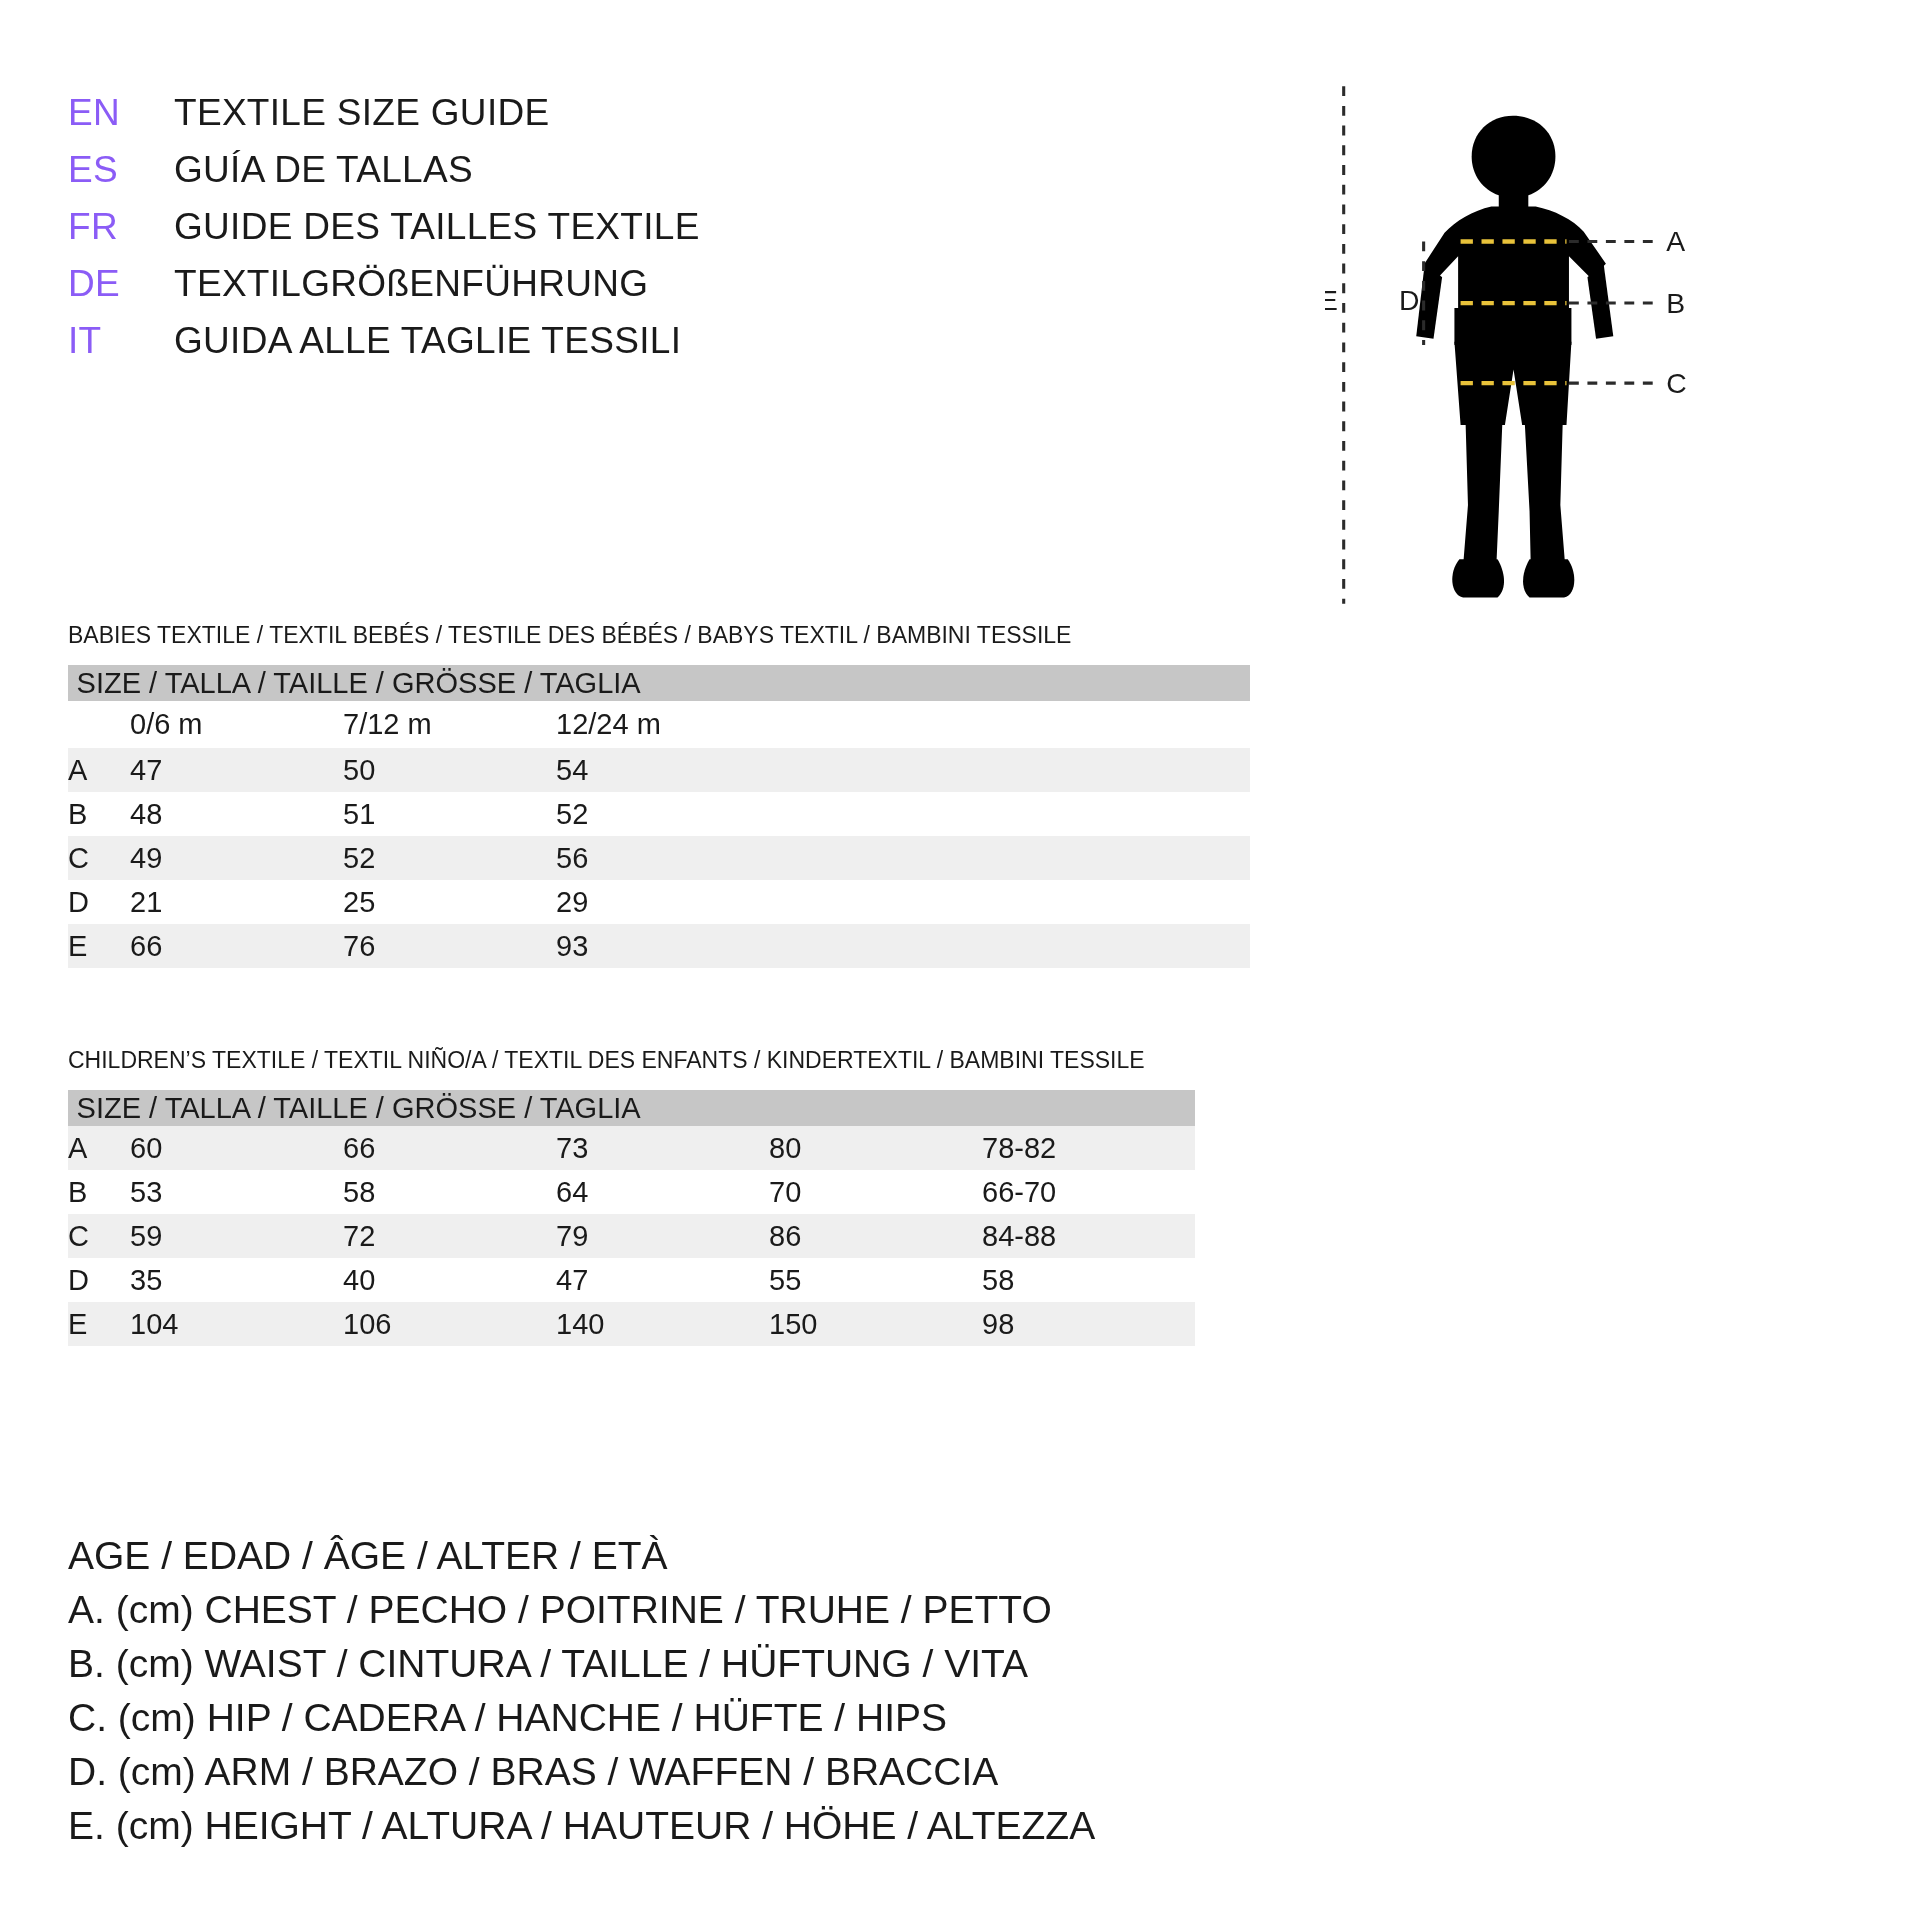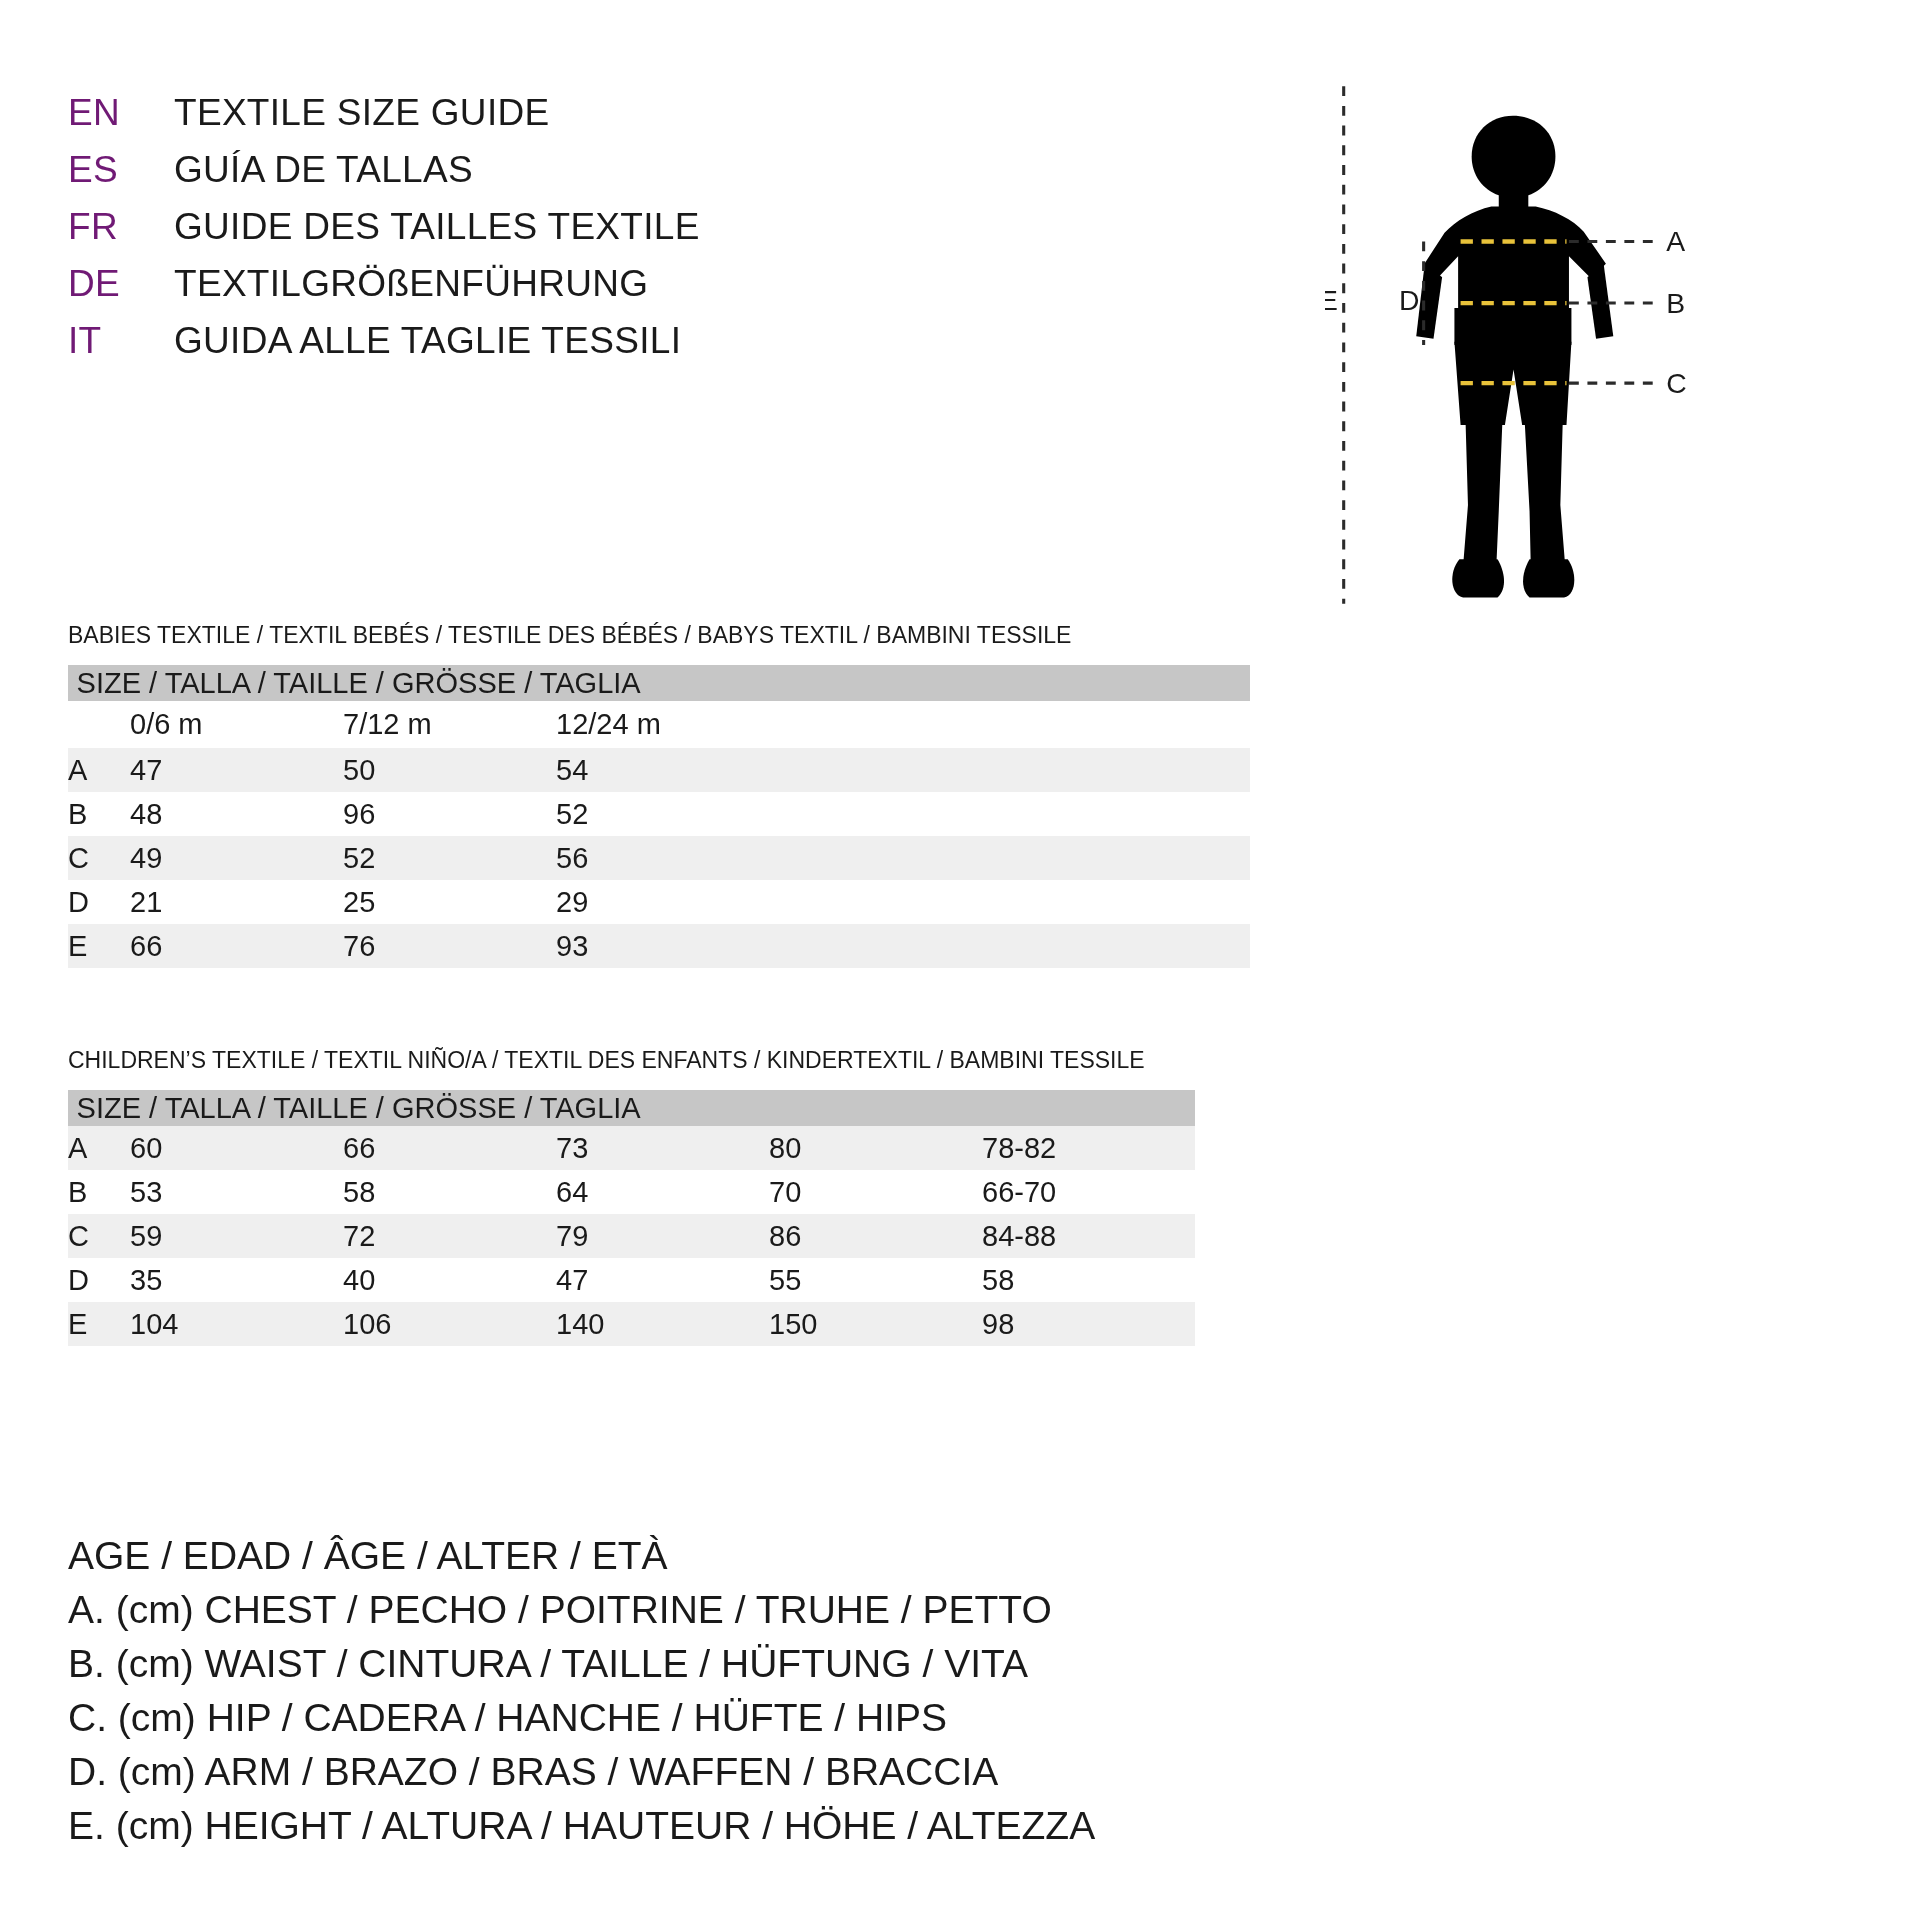--- a/index.html
+++ b/index.html
@@ -25,21 +25,21 @@
   }
   .lang-row {
     display: flex;
     align-items: baseline;
     height: 57px;
   }
   .lang-code {
     width: 106px;
     font-size: 37px;
     letter-spacing: 0.3px;
-    color: #701a75;
+    color: #8b5cf6;
   }
   .lang-title {
     font-size: 37px;
     letter-spacing: 0.3px;
     color: #1a1a1a;
     white-space: nowrap;
   }
 
   
   .figure-area {
@@ -232,21 +232,21 @@
       <tr class="shade">
         <td class="rowlabel">A</td>
         <td class="cell">47</td>
         <td class="cell">50</td>
         <td class="cell">54</td>
         <td></td>
       </tr>
       <tr class="plain">
         <td class="rowlabel">B</td>
         <td class="cell">48</td>
-        <td class="cell">96</td>
+        <td class="cell">51</td>
         <td class="cell">52</td>
         <td></td>
       </tr>
       <tr class="shade">
         <td class="rowlabel">C</td>
         <td class="cell">49</td>
         <td class="cell">52</td>
         <td class="cell">56</td>
         <td></td>
       </tr>

